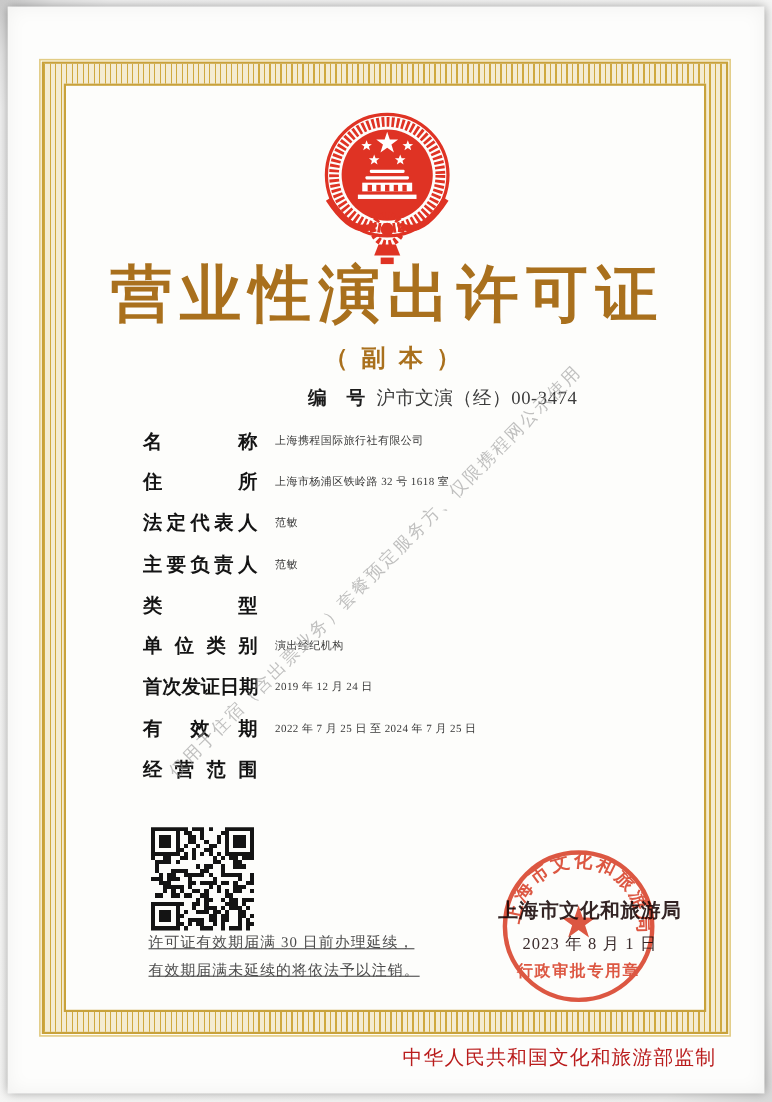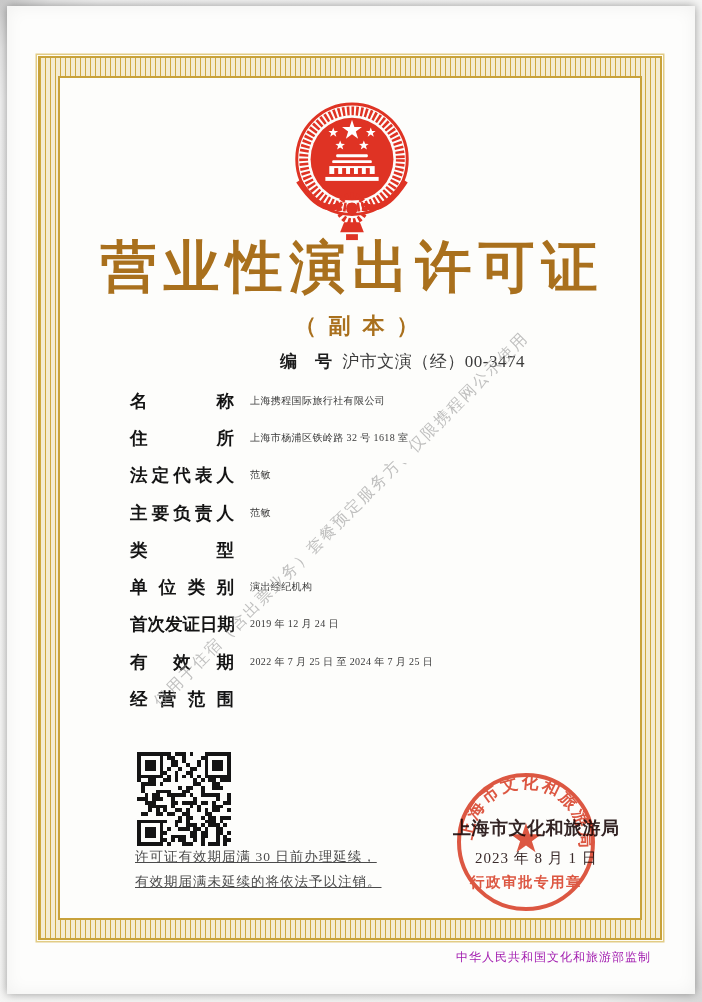--- a/index.html
+++ b/index.html
@@ -57,21 +57,21 @@
   .issuer{position:absolute;left:446px;top:810px;font-size:18px;font-weight:bold;color:#332424;letter-spacing:.5px;white-space:nowrap;}
   .issue-date{position:absolute;left:468px;top:843px;font-size:15px;color:#3a2b2b;letter-spacing:1px;white-space:nowrap;}
   
   .stamp{position:absolute;left:443px;top:760px;width:152px;height:152px;mix-blend-mode:multiply;opacity:.92;}
   
   .watermark{
     position:absolute;left:150px;top:688px;transform-origin:0 50%;transform:rotate(-45deg);
     white-space:nowrap;font-size:16px;letter-spacing:2px;color:#9b9b9b;opacity:.62;pointer-events:none;
   }
   
-  .footer{position:absolute;top:943px;right:44px;font-size:12px;color:#a21caf;letter-spacing:1px;}
+  .footer{position:absolute;top:943px;right:44px;font-size:18px;color:#b91c1c;letter-spacing:1px;}
 </style>
 </head>
 <body>
 
 <div class="page">
 
   <div class="band-outer"></div>
   <div class="band-inner"></div>
 
   <div class="emblem">

